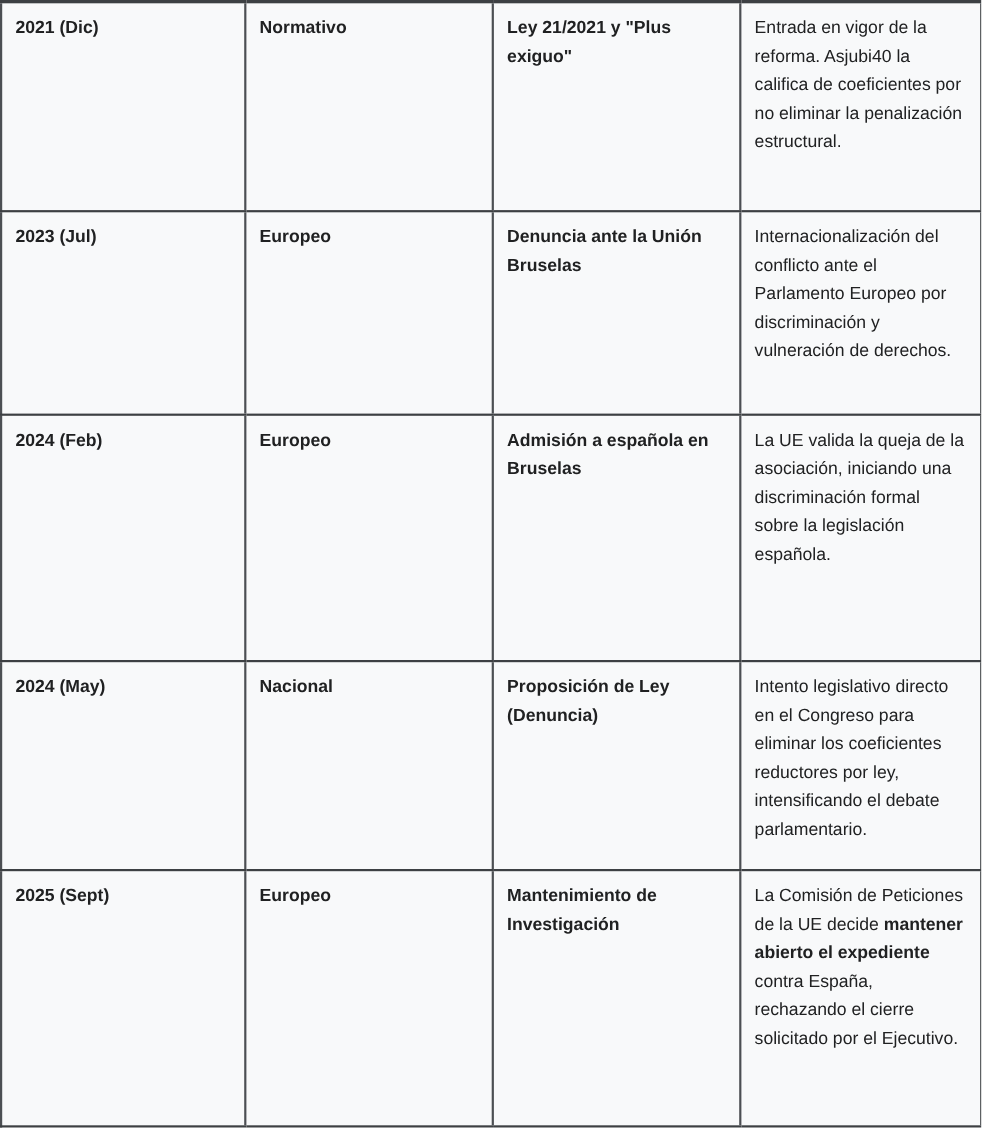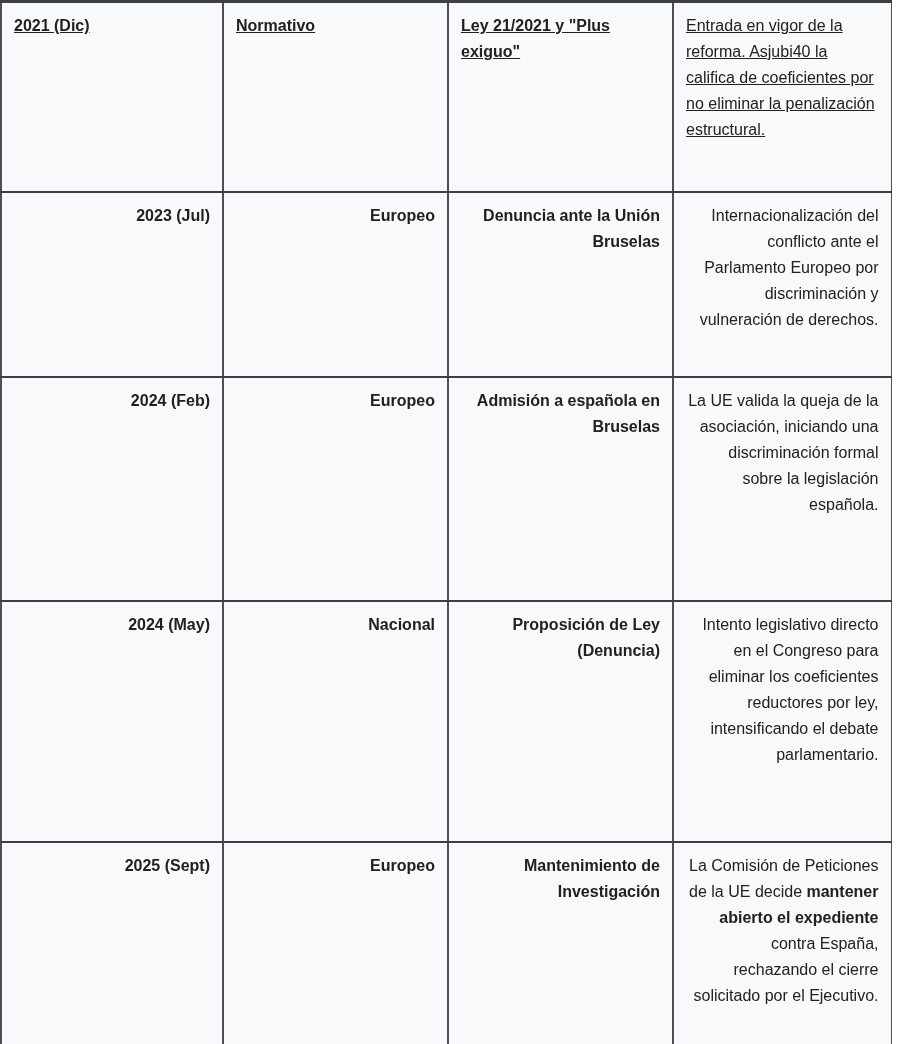--- a/index.html
+++ b/index.html
@@ -38,28 +38,28 @@
     border-top: 3px solid var(--border-h);
     border-bottom: 2px solid var(--border-h);
     border-left: 2px solid var(--border-v);
     border-right: 1px solid var(--border-v);
     vertical-align: top;
     padding: 10px 12px 12px 12px;
     font-size: 16px;
     line-height: 26px;
     overflow: hidden;
   }
-  tr + tr td.cell { border-top: 2px solid var(--border-h); text-align: right; }
+  tr + tr td.cell { border-top: 2px solid var(--border-h); }
   td.date, td.scope, td.title { font-weight: 700; }
   td.description { font-weight: 400; }
   td.description b { font-weight: 700; }
-  tr[data-row="0"] { height: 190px; text-decoration: underline; }
+  tr[data-row="0"] { height: 190px; }
   tr[data-row="1"] { height: 185px; }
   tr[data-row="2"] { height: 224px; }
-  tr[data-row="3"] { height: 241px; }
+  tr[data-row="3"] { height: 190px; }
   tr[data-row="4"] { height: 233px; padding-left: 12px; }
 </style>
 </head>
 <body>
 
 <div class="page">
   <table class="timeline-table">
     <colgroup>
       <col class="c-date">
       <col class="c-scope">

